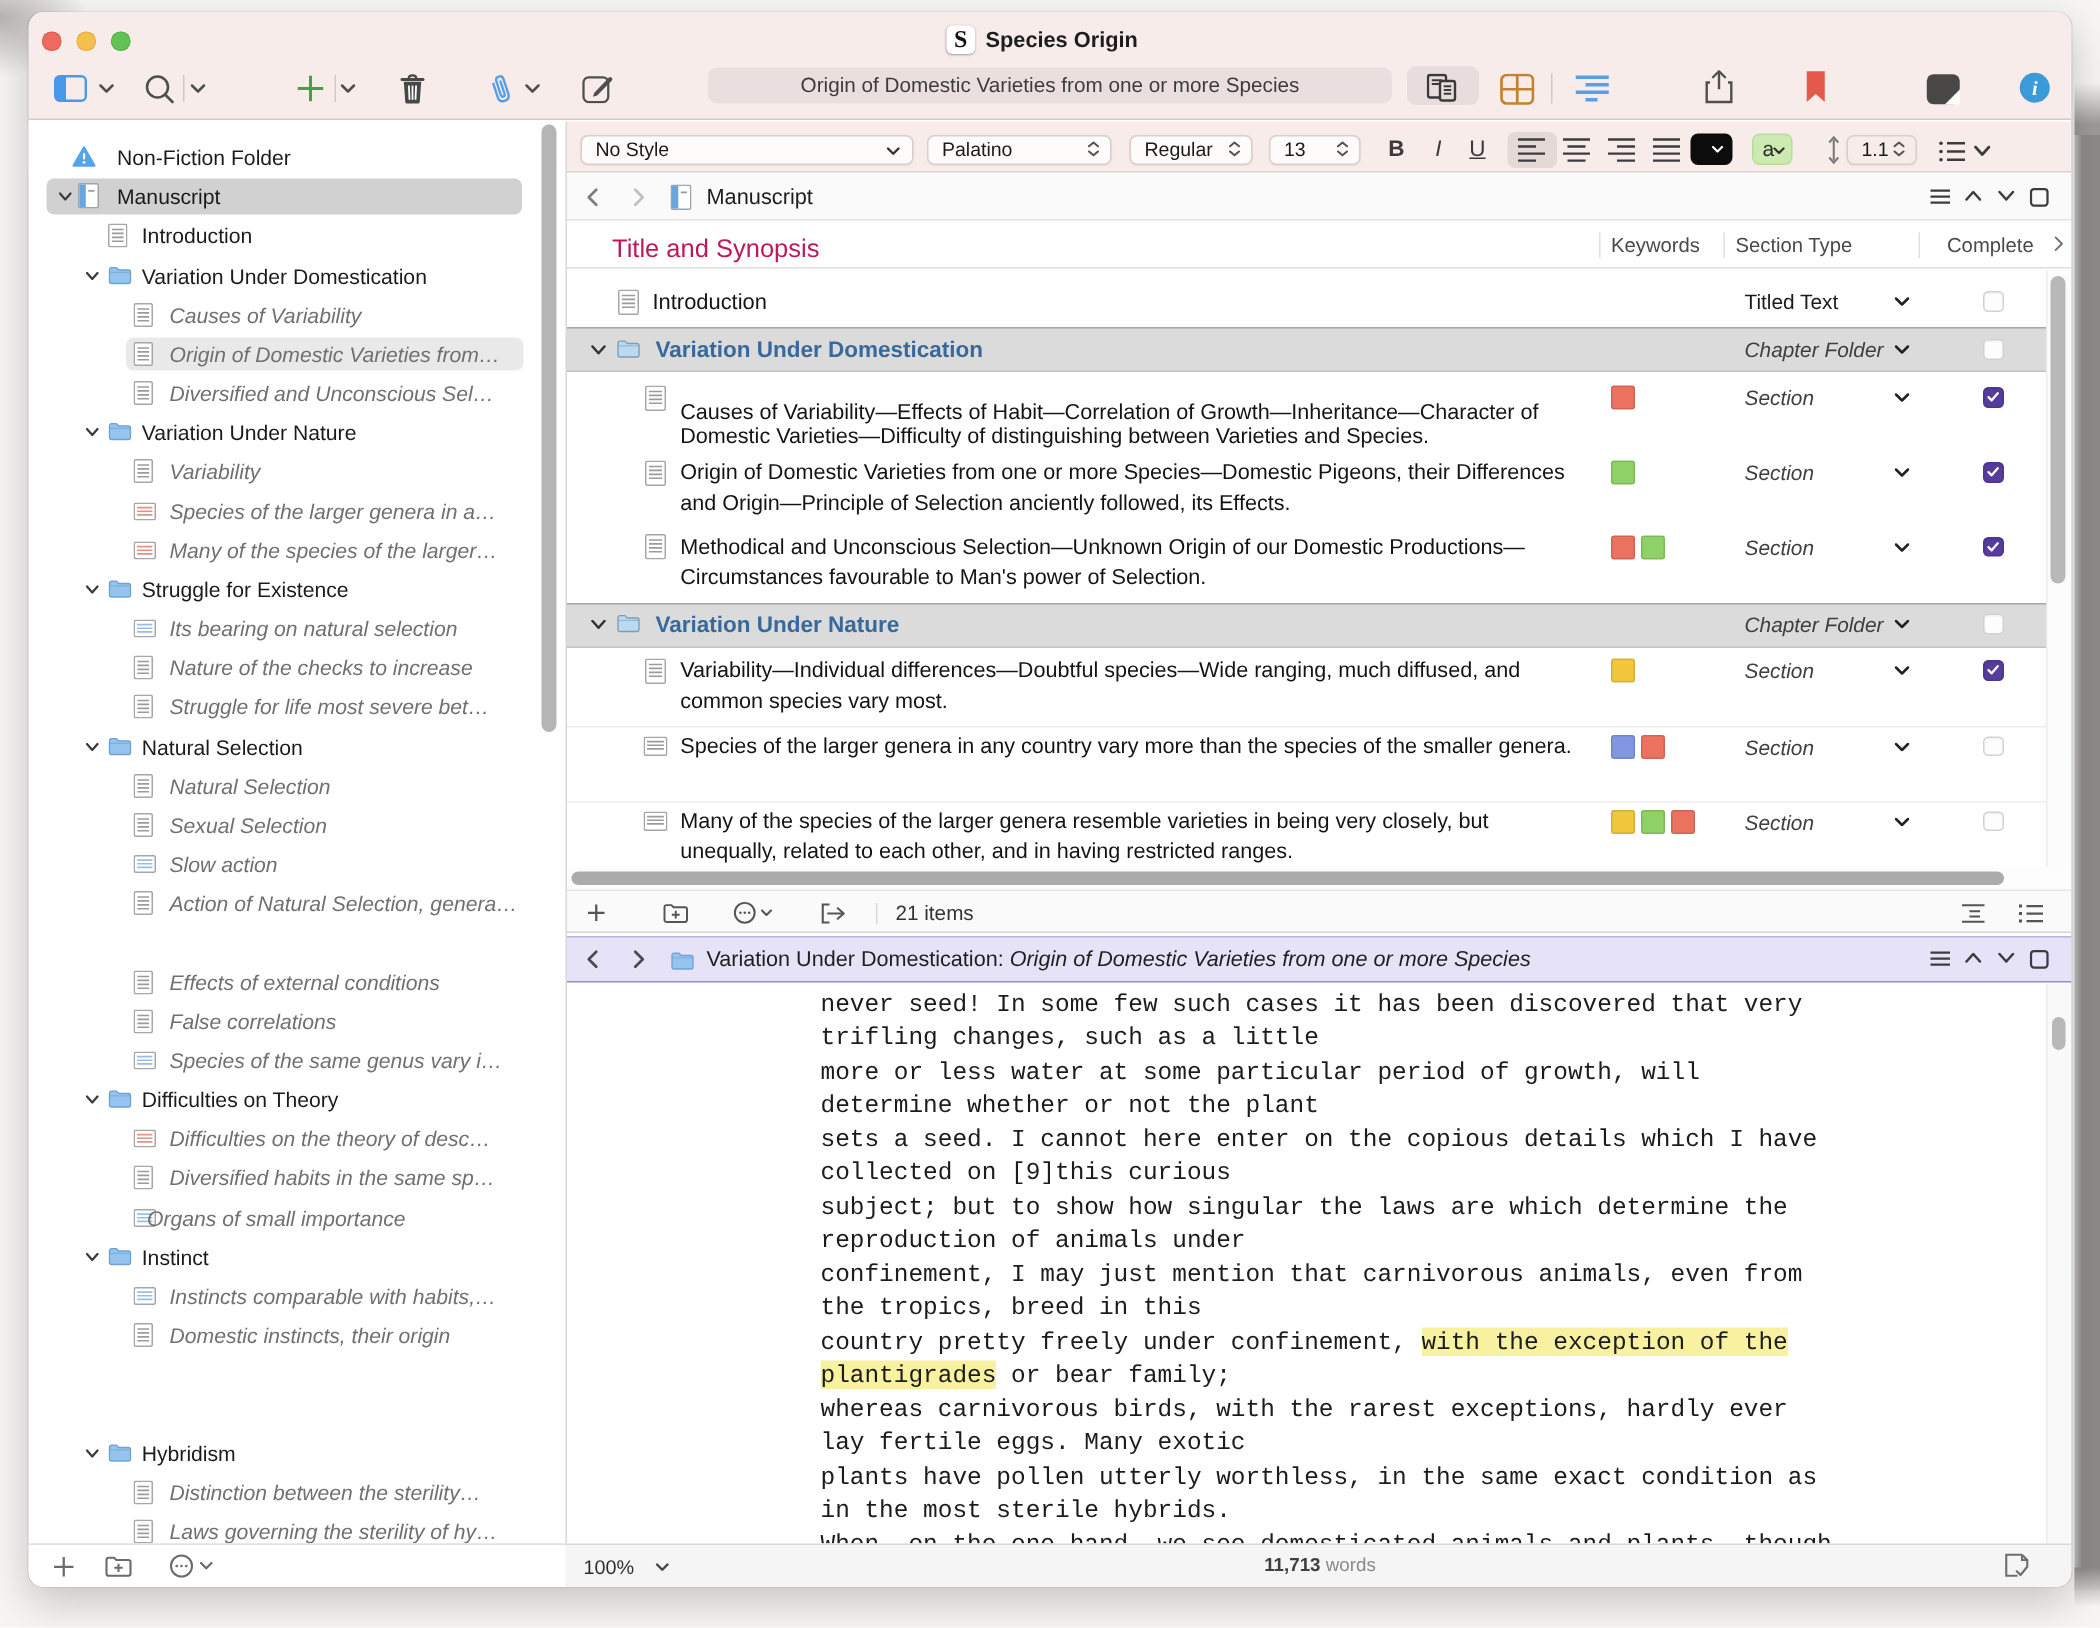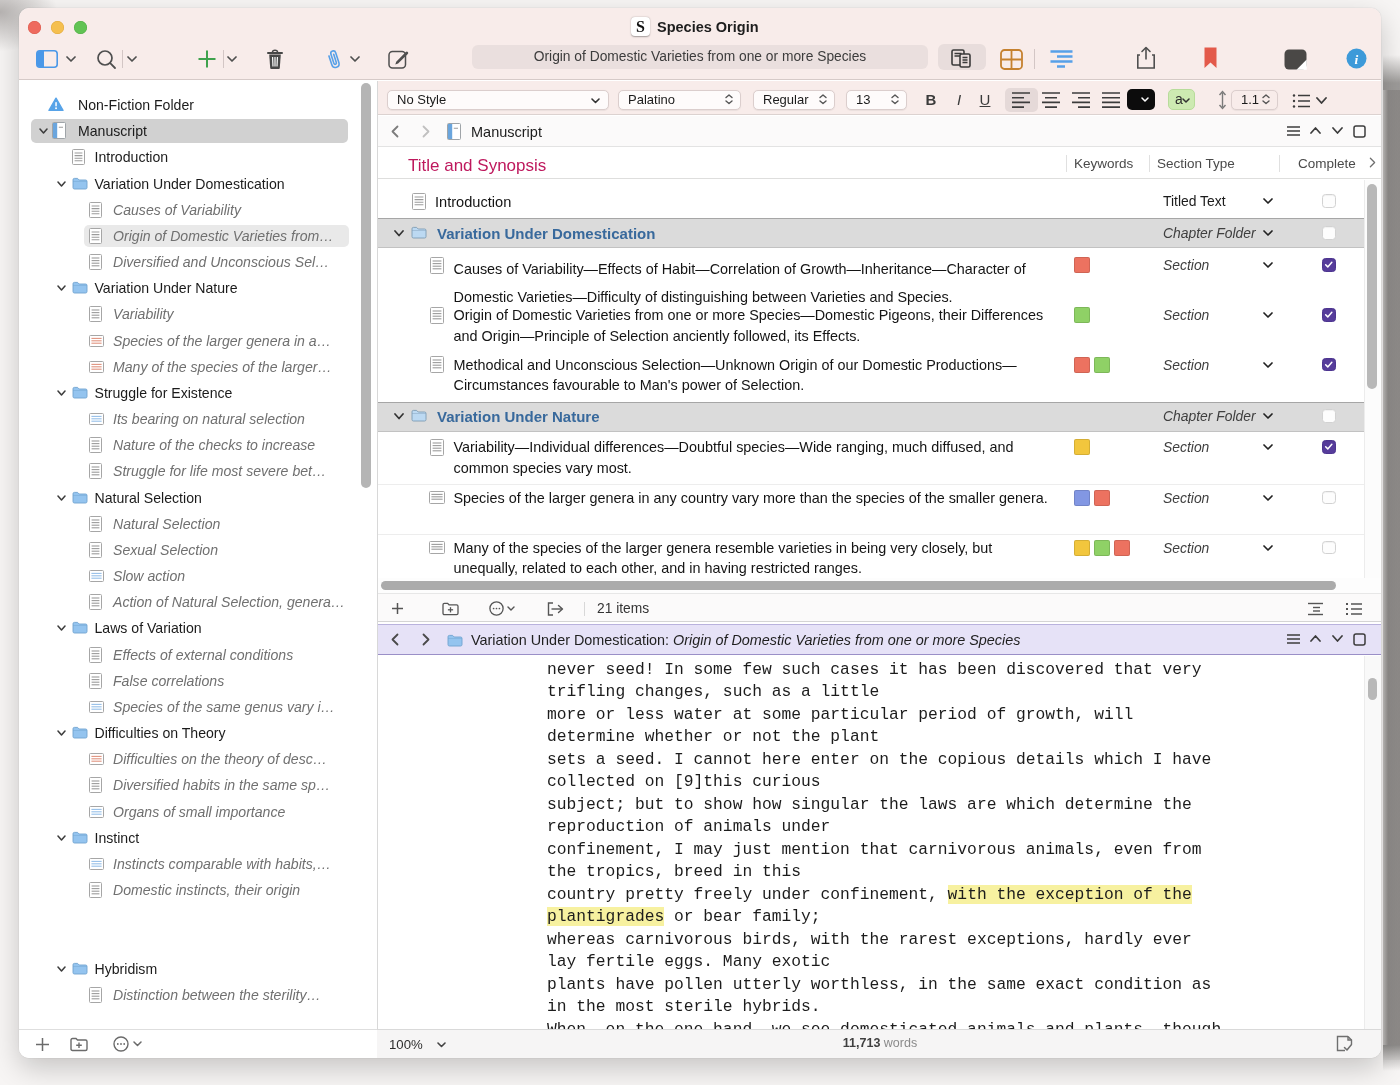--- a/index.html
+++ b/index.html
@@ -501,34 +501,20 @@
         <svg width="13" height="16" viewBox="0 0 13 16">
           <rect x="0.5" y="0.5" width="12" height="15" rx="1" fill="#ffffff" stroke="#a6a6a6"></rect>
           <line x1="2.6" y1="4.0" x2="10.4" y2="4.0" stroke="#9b9b9b" stroke-width="1.1"></line>
           <line x1="2.6" y1="6.6" x2="10.4" y2="6.6" stroke="#9b9b9b" stroke-width="1.1"></line>
           <line x1="2.6" y1="9.2" x2="10.4" y2="9.2" stroke="#9b9b9b" stroke-width="1.1"></line>
           <line x1="2.6" y1="11.8" x2="10.4" y2="11.8" stroke="#9b9b9b" stroke-width="1.1"></line>
         </svg>
       </span>
       <span class="abs it" style="left:94px;top:50%;transform:translateY(-50%)">Action of Natural Selection, genera…</span>
     </div>
-    <div class="srow" style="left:0;top:607px;width:358px">
-      <span class="abs" style="left:38px;top:10px">
-        <svg width="9" height="6" viewBox="0 0 9 6">
-          <path d="M1 1 L4.5 5 L8 1" fill="none" stroke="#3c3c3c" stroke-width="1.5" stroke-linecap="round" stroke-linejoin="round"></path>
-        </svg>
-      </span>
-      <span class="abs" style="left:53px;top:6px">
-        <svg width="16" height="13" viewBox="0 0 16 13">
-          <path d="M1 2.8 Q1 1.4 2.4 1.4 L5.6 1.4 L7.2 3 L13.6 3 Q15 3 15 4.4 L15 10.6 Q15 12 13.6 12 L2.4 12 Q1 12 1 10.6 Z" fill="#94c4ef" stroke="#6fa3cf" stroke-width="0.9"></path>
-          <path d="M1 4.6 L15 4.6" stroke="#6fa3cf" stroke-width="0.7" opacity="0.65"></path>
-        </svg>
-      </span>
-      <span class="abs" style="left:75.5px;top:50%;transform:translateY(-50%)">Laws of Variation</span>
-    </div>
     <div class="srow" style="left:0;top:634px;width:358px">
       <span class="abs" style="left:70px;top:5px">
         <svg width="13" height="16" viewBox="0 0 13 16">
           <rect x="0.5" y="0.5" width="12" height="15" rx="1" fill="#ffffff" stroke="#a6a6a6"></rect>
           <line x1="2.6" y1="4.0" x2="10.4" y2="4.0" stroke="#9b9b9b" stroke-width="1.1"></line>
           <line x1="2.6" y1="6.6" x2="10.4" y2="6.6" stroke="#9b9b9b" stroke-width="1.1"></line>
           <line x1="2.6" y1="9.2" x2="10.4" y2="9.2" stroke="#9b9b9b" stroke-width="1.1"></line>
           <line x1="2.6" y1="11.8" x2="10.4" y2="11.8" stroke="#9b9b9b" stroke-width="1.1"></line>
         </svg>
       </span>
@@ -596,21 +582,21 @@
     </div>
     <div class="srow" style="left:0;top:791px;width:358px">
       <span class="abs" style="left:70px;top:7px">
         <svg width="15" height="12" viewBox="0 0 15 12">
           <rect x="0.5" y="0.5" width="14" height="11" rx="1" fill="#ffffff" stroke="#a6a6a6"></rect>
           <line x1="2.4" y1="3.4" x2="12.6" y2="3.4" stroke="#96bfe8" stroke-width="1.1"></line>
           <line x1="2.4" y1="5.8" x2="12.6" y2="5.8" stroke="#96bfe8" stroke-width="1.1"></line>
           <line x1="2.4" y1="8.2" x2="12.6" y2="8.2" stroke="#96bfe8" stroke-width="1.1"></line>
         </svg>
       </span>
-      <span class="abs it" style="left:94px;top:50%;transform:translateY(-50%)">Organs of small importance</span>
+      <span class="abs it" style="left:79px;top:50%;transform:translateY(-50%)">Organs of small importance</span>
     </div>
     <div class="srow" style="left:0;top:817px;width:358px">
       <span class="abs" style="left:38px;top:10px">
         <svg width="9" height="6" viewBox="0 0 9 6">
           <path d="M1 1 L4.5 5 L8 1" fill="none" stroke="#3c3c3c" stroke-width="1.5" stroke-linecap="round" stroke-linejoin="round"></path>
         </svg>
       </span>
       <span class="abs" style="left:53px;top:6px">
         <svg width="16" height="13" viewBox="0 0 16 13">
           <path d="M1 2.8 Q1 1.4 2.4 1.4 L5.6 1.4 L7.2 3 L13.6 3 Q15 3 15 4.4 L15 10.6 Q15 12 13.6 12 L2.4 12 Q1 12 1 10.6 Z" fill="#94c4ef" stroke="#6fa3cf" stroke-width="0.9"></path>
@@ -660,20 +646,32 @@
       <span class="abs" style="left:70px;top:5px">
         <svg width="13" height="16" viewBox="0 0 13 16">
           <rect x="0.5" y="0.5" width="12" height="15" rx="1" fill="#ffffff" stroke="#a6a6a6"></rect>
           <line x1="2.6" y1="4.0" x2="10.4" y2="4.0" stroke="#9b9b9b" stroke-width="1.1"></line>
           <line x1="2.6" y1="6.6" x2="10.4" y2="6.6" stroke="#9b9b9b" stroke-width="1.1"></line>
           <line x1="2.6" y1="9.2" x2="10.4" y2="9.2" stroke="#9b9b9b" stroke-width="1.1"></line>
           <line x1="2.6" y1="11.8" x2="10.4" y2="11.8" stroke="#9b9b9b" stroke-width="1.1"></line>
         </svg>
       </span>
       <span class="abs it" style="left:94px;top:50%;transform:translateY(-50%)">Distinction between the sterility…</span>
+    </div>
+    <div class="srow" style="left:0;top:1000px;width:358px">
+      <span class="abs" style="left:70px;top:5px">
+        <svg width="13" height="16" viewBox="0 0 13 16">
+          <rect x="0.5" y="0.5" width="12" height="15" rx="1" fill="#ffffff" stroke="#a6a6a6"></rect>
+          <line x1="2.6" y1="4.0" x2="10.4" y2="4.0" stroke="#9b9b9b" stroke-width="1.1"></line>
+          <line x1="2.6" y1="6.6" x2="10.4" y2="6.6" stroke="#9b9b9b" stroke-width="1.1"></line>
+          <line x1="2.6" y1="9.2" x2="10.4" y2="9.2" stroke="#9b9b9b" stroke-width="1.1"></line>
+          <line x1="2.6" y1="11.8" x2="10.4" y2="11.8" stroke="#9b9b9b" stroke-width="1.1"></line>
+        </svg>
+      </span>
+      <span class="abs it" style="left:94px;top:50%;transform:translateY(-50%)">Laws governing the sterility of hy…</span>
     </div>
     <div class="abs" style="left:359px;top:108px;width:1003px;height:31px;background:#fbfafa;border-bottom:1px solid #e3e3e3"></div>
     <div class="tbtn" style="left:372px;top:117px">
       <svg width="8" height="13" viewBox="0 0 8 13">
         <path d="M6.5 1.5 L1.5 6.5 L6.5 11.5" fill="none" stroke="#7c7c7c" stroke-width="1.8" stroke-linecap="round" stroke-linejoin="round"></path>
       </svg>
     </div>
     <div class="tbtn" style="left:403px;top:117px">
       <svg width="8" height="13" viewBox="0 0 8 13">
         <path d="M1.5 1.5 L6.5 6.5 L1.5 11.5" fill="none" stroke="#c0c0c0" stroke-width="1.8" stroke-linecap="round" stroke-linejoin="round"></path>
@@ -761,21 +759,21 @@
     <div class="cb" style="left:1303px;top:218px"></div>
     <div class="abs" style="left:411px;top:248.5px">
       <svg width="14" height="17" viewBox="0 0 14 17">
         <rect x="0.5" y="0.5" width="13" height="16" rx="1" fill="#ffffff" stroke="#a6a6a6"></rect>
         <line x1="2.6" y1="4.0" x2="11.4" y2="4.0" stroke="#9b9b9b" stroke-width="1.1"></line>
         <line x1="2.6" y1="6.6" x2="11.4" y2="6.6" stroke="#9b9b9b" stroke-width="1.1"></line>
         <line x1="2.6" y1="9.2" x2="11.4" y2="9.2" stroke="#9b9b9b" stroke-width="1.1"></line>
         <line x1="2.6" y1="11.8" x2="11.4" y2="11.8" stroke="#9b9b9b" stroke-width="1.1"></line>
       </svg>
     </div>
-    <div class="abs otitle" style="left:434.5px;top:247px;width:600px;line-height:28px">Causes of Variability—Effects of Habit—Correlation of Growth—Inheritance—Character of<br>Domestic Varieties—Difficulty of distinguishing between Varieties and Species.</div>
+    <div class="abs otitle" style="left:434.5px;top:259px;width:600px;line-height:16px">Causes of Variability—Effects of Habit—Correlation of Growth—Inheritance—Character of<br>Domestic Varieties—Difficulty of distinguishing between Varieties and Species.</div>
     <span class="chip" style="left:1055px;top:249px;background:#ec7260"></span>
     <div class="stype i" style="left:1144px;top:249px">Section</div>
     <div class="abs" style="left:1244px;top:254px">
       <svg width="10" height="6" viewBox="0 0 10 6">
         <path d="M1 1 L5.0 5 L9 1" fill="none" stroke="#222" stroke-width="1.7" stroke-linecap="round" stroke-linejoin="round"></path>
       </svg>
     </div>
     <div class="cb on" style="left:1303px;top:250px">
       <svg width="13" height="13" viewBox="0 0 13 13">
         <path d="M3 6.8 L5.4 9.2 L10 3.9" fill="none" stroke="#fff" stroke-width="1.7" stroke-linecap="round" stroke-linejoin="round"></path>

